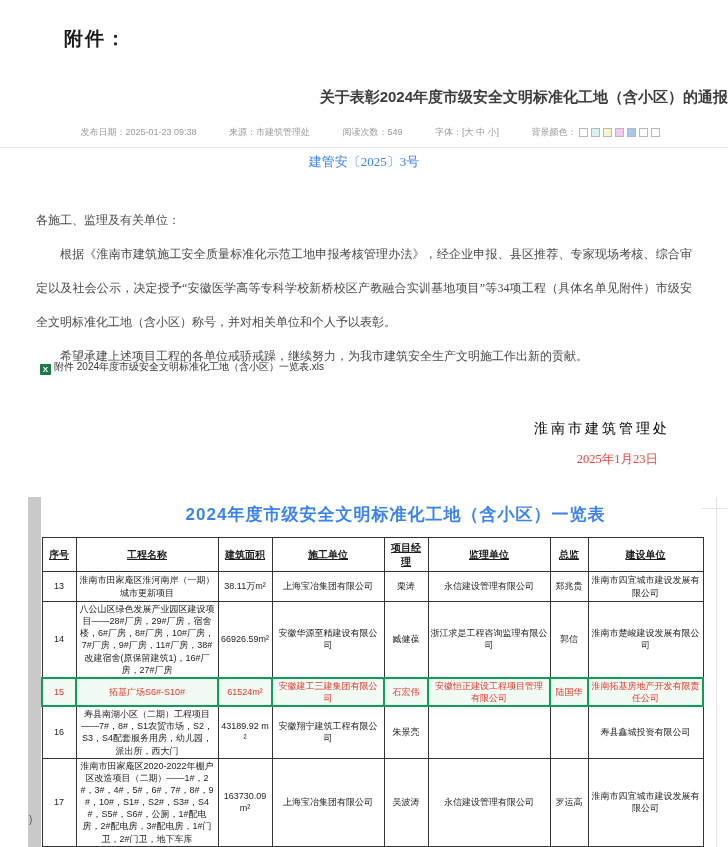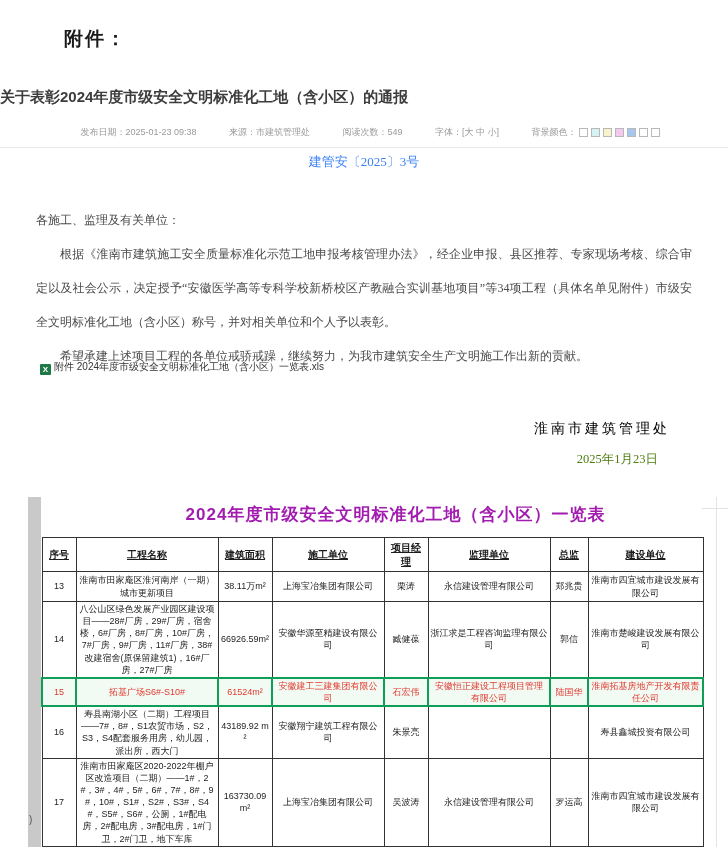--- a/index.html
+++ b/index.html
@@ -10,21 +10,21 @@
   }
 
   
   .attachment-heading {
     position:absolute; top:26px; left:48px;
     font-family:"Liberation Serif", serif;
     font-size:19px; font-weight:bold; color:#1a1a1a; letter-spacing:2px;padding-left:16px;
   }
   .notice-title {
     position:absolute; top:88px; left:0; width:100%;
-    text-align:left; font-size:15px; font-weight:bold; color:#3c3c3c;
+    text-align:right; font-size:15px; font-weight:bold; color:#3c3c3c;
   }
   .meta-line {
     position:absolute; top:126px; left:0; width:100%;
     text-align:center; font-size:9px; color:#9a9a9a; white-space:nowrap;
   }
   .meta-line .meta-item { margin:0 15px; }
   .swatch-group { display:inline-block; vertical-align:-2px; }
   .swatch {
     display:inline-block; width:9px; height:9px; margin-right:3px;
     border:1px solid #b8b8b8;
@@ -52,42 +52,42 @@
     background:#1d7a46; color:#fff; font-size:8px; font-weight:bold;
     text-align:center; line-height:11px; vertical-align:-2px; border-radius:1px;
   }
   .signature-org {
     position:absolute; top:420px; right:58px;
     font-family:"Liberation Serif", serif; font-size:14px; color:#000000;
     letter-spacing:3px;
   }
   .signature-date {
     position:absolute; top:451px; right:70px;
-    font-family:"Liberation Serif", serif; font-size:12.5px; color:#4d7c0f;
+    font-family:"Liberation Serif", serif; font-size:12.5px; color:#ef4444;
   }
 
   
   .left-strip {
     position:absolute; left:28px; top:497px; width:13px; height:350px;
     background:#c9c9c9;
   }
   .stray-artifact {
     position:absolute; left:29px; top:814px; font-size:10px; color:#555;
   }
   .grid-faint-v {
     position:absolute; left:716px; top:497px; width:0; height:350px;
     border-left:1px solid #e3e3e3;
   }
   .grid-faint-h {
     position:absolute; left:702px; top:508px; width:26px; height:0;
     border-top:1px solid #e3e3e3;
   }
   .sheet-title {
     position:absolute; top:503px; left:41px; width:661px;
-    text-align:center; font-size:17px; font-weight:bold; color:#a21caf;
+    text-align:center; font-size:17px; font-weight:bold; color:#3b82f6;
     letter-spacing:1px;
     padding-left:48px;
   }
   .sheet-table {
     position:absolute; top:537px; left:41px; width:661px;
     border-collapse:collapse; table-layout:fixed;
     font-size:9px; color:#1d1d1d; background:#fff;
   }
   .sheet-table th, .sheet-table td {
     border:1px solid #333; text-align:center; vertical-align:middle;

